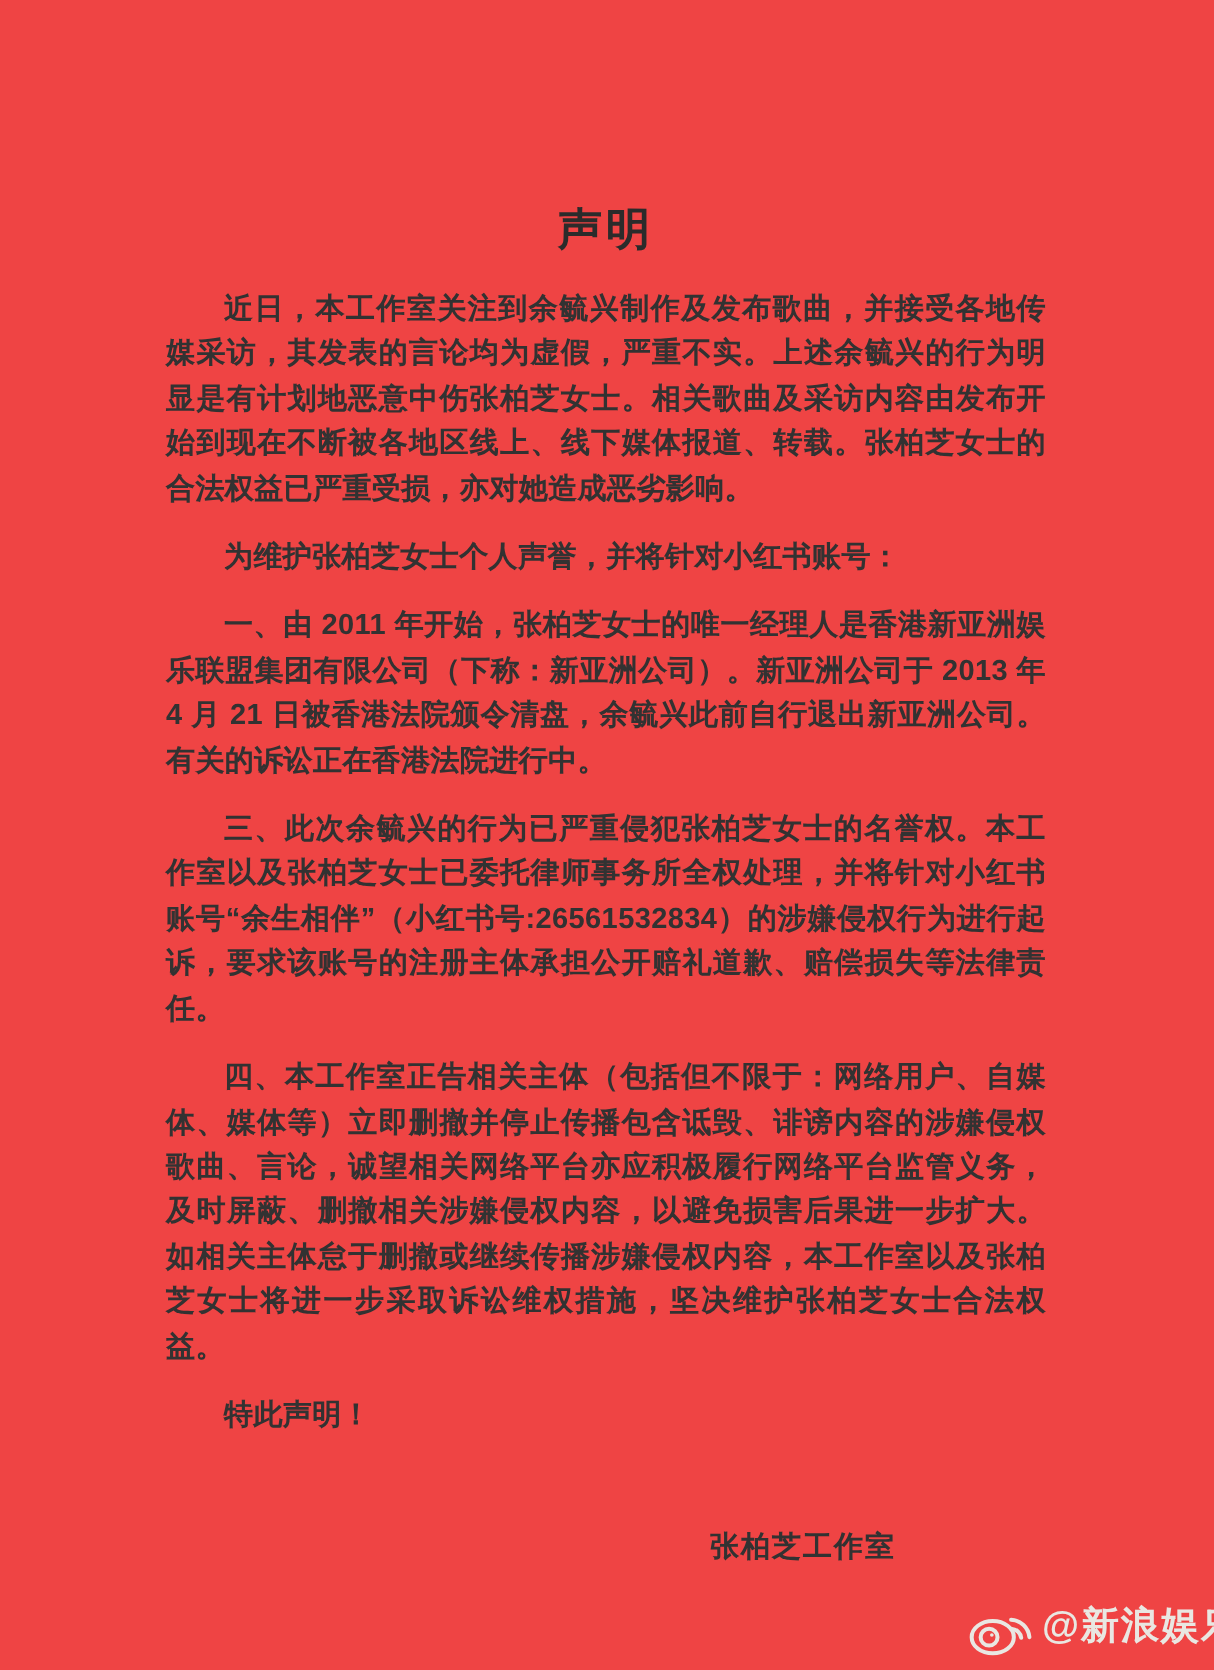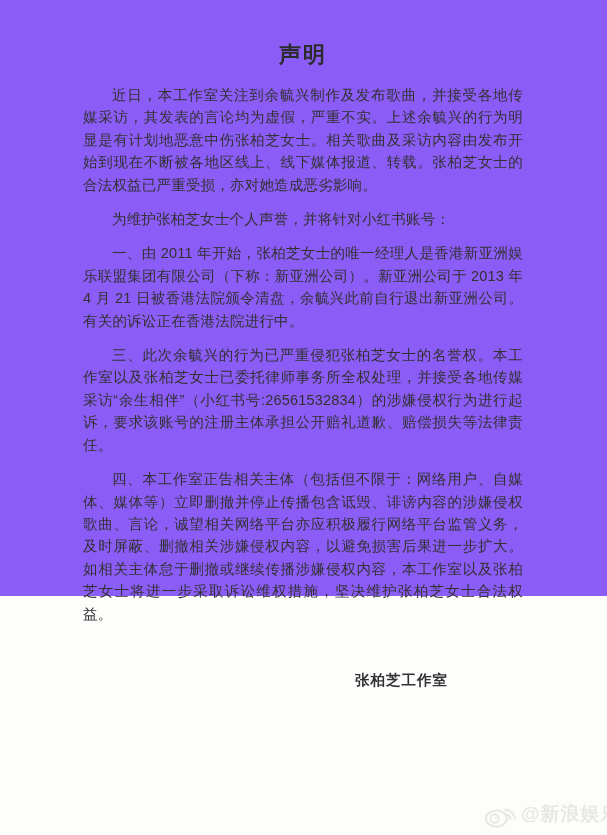--- a/index.html
+++ b/index.html
@@ -10,38 +10,38 @@
     width: 607px;
     height: 835px;
     background: #fdfdfc;
     font-family: "Liberation Sans", "DejaVu Sans", sans-serif;
     color: #323232;
     overflow: hidden;
   }
   .page {
     position: relative;
     width: 607px;
-    height: 596px;
-    background: #8b5cf6;
+    height: 835px;
+    background: #ef4444;
     box-sizing: border-box;
-    padding: 42px 84px 0 83px;
+    padding: 102px 84px 0 83px;
   }
   .doc-title {
     font-size: 22px;
     line-height: 26px;
     font-weight: bold;
     text-align: center;
     color: #2b2b2b;
     margin: 0 0 16px 0;
     letter-spacing: 2px;
   }
   .doc-body p {
     font-size: 14.5px;
     line-height: 22.4px;
-    font-weight: normal;
+    font-weight: bold;
     text-align: justify;
     text-indent: 2em;
     margin: 0 0 12px 0;
     letter-spacing: 0.2px;
   }
   .doc-body p.closing {
     margin-top: 5px;
   }
   .signature-block {
     margin-left: 265px;
@@ -81,22 +81,23 @@
 <body>
 
 <div class="page">
 
   <h1 class="doc-title">声明</h1>
 
   <div class="doc-body">
     <p>近日，本工作室关注到余毓兴制作及发布歌曲，并接受各地传媒采访，其发表的言论均为虚假，严重不实。上述余毓兴的行为明显是有计划地恶意中伤张柏芝女士。相关歌曲及采访内容由发布开始到现在不断被各地区线上、线下媒体报道、转载。张柏芝女士的合法权益已严重受损，亦对她造成恶劣影响。</p>
     <p>为维护张柏芝女士个人声誉，并将针对小红书账号：</p>
     <p>一、由 2011 年开始，张柏芝女士的唯一经理人是香港新亚洲娱乐联盟集团有限公司（下称：新亚洲公司）。新亚洲公司于 2013 年 4 月 21 日被香港法院颁令清盘，余毓兴此前自行退出新亚洲公司。有关的诉讼正在香港法院进行中。</p>
-    <p>三、此次余毓兴的行为已严重侵犯张柏芝女士的名誉权。本工作室以及张柏芝女士已委托律师事务所全权处理，并接受各地传媒采访“余生相伴”（小红书号:26561532834）的涉嫌侵权行为进行起诉，要求该账号的注册主体承担公开赔礼道歉、赔偿损失等法律责任。</p>
+    <p>三、此次余毓兴的行为已严重侵犯张柏芝女士的名誉权。本工作室以及张柏芝女士已委托律师事务所全权处理，并将针对小红书账号“余生相伴”（小红书号:26561532834）的涉嫌侵权行为进行起诉，要求该账号的注册主体承担公开赔礼道歉、赔偿损失等法律责任。</p>
     <p>四、本工作室正告相关主体（包括但不限于：网络用户、自媒体、媒体等）立即删撤并停止传播包含诋毁、诽谤内容的涉嫌侵权歌曲、言论，诚望相关网络平台亦应积极履行网络平台监管义务，及时屏蔽、删撤相关涉嫌侵权内容，以避免损害后果进一步扩大。如相关主体怠于删撤或继续传播涉嫌侵权内容，本工作室以及张柏芝女士将进一步采取诉讼维权措施，坚决维护张柏芝女士合法权益。</p>
+    <p class="closing">特此声明！</p>
   </div>
 
   <div class="signature-block">
     <span class="signature-name">张柏芝工作室</span>
 
   </div>
 
   <div class="watermark">
     <span class="wm-icon">
       <svg viewBox="0 0 36 32" width="33" height="30" fill="none" stroke="#e9e7e2" stroke-width="2.2" stroke-linecap="round">

